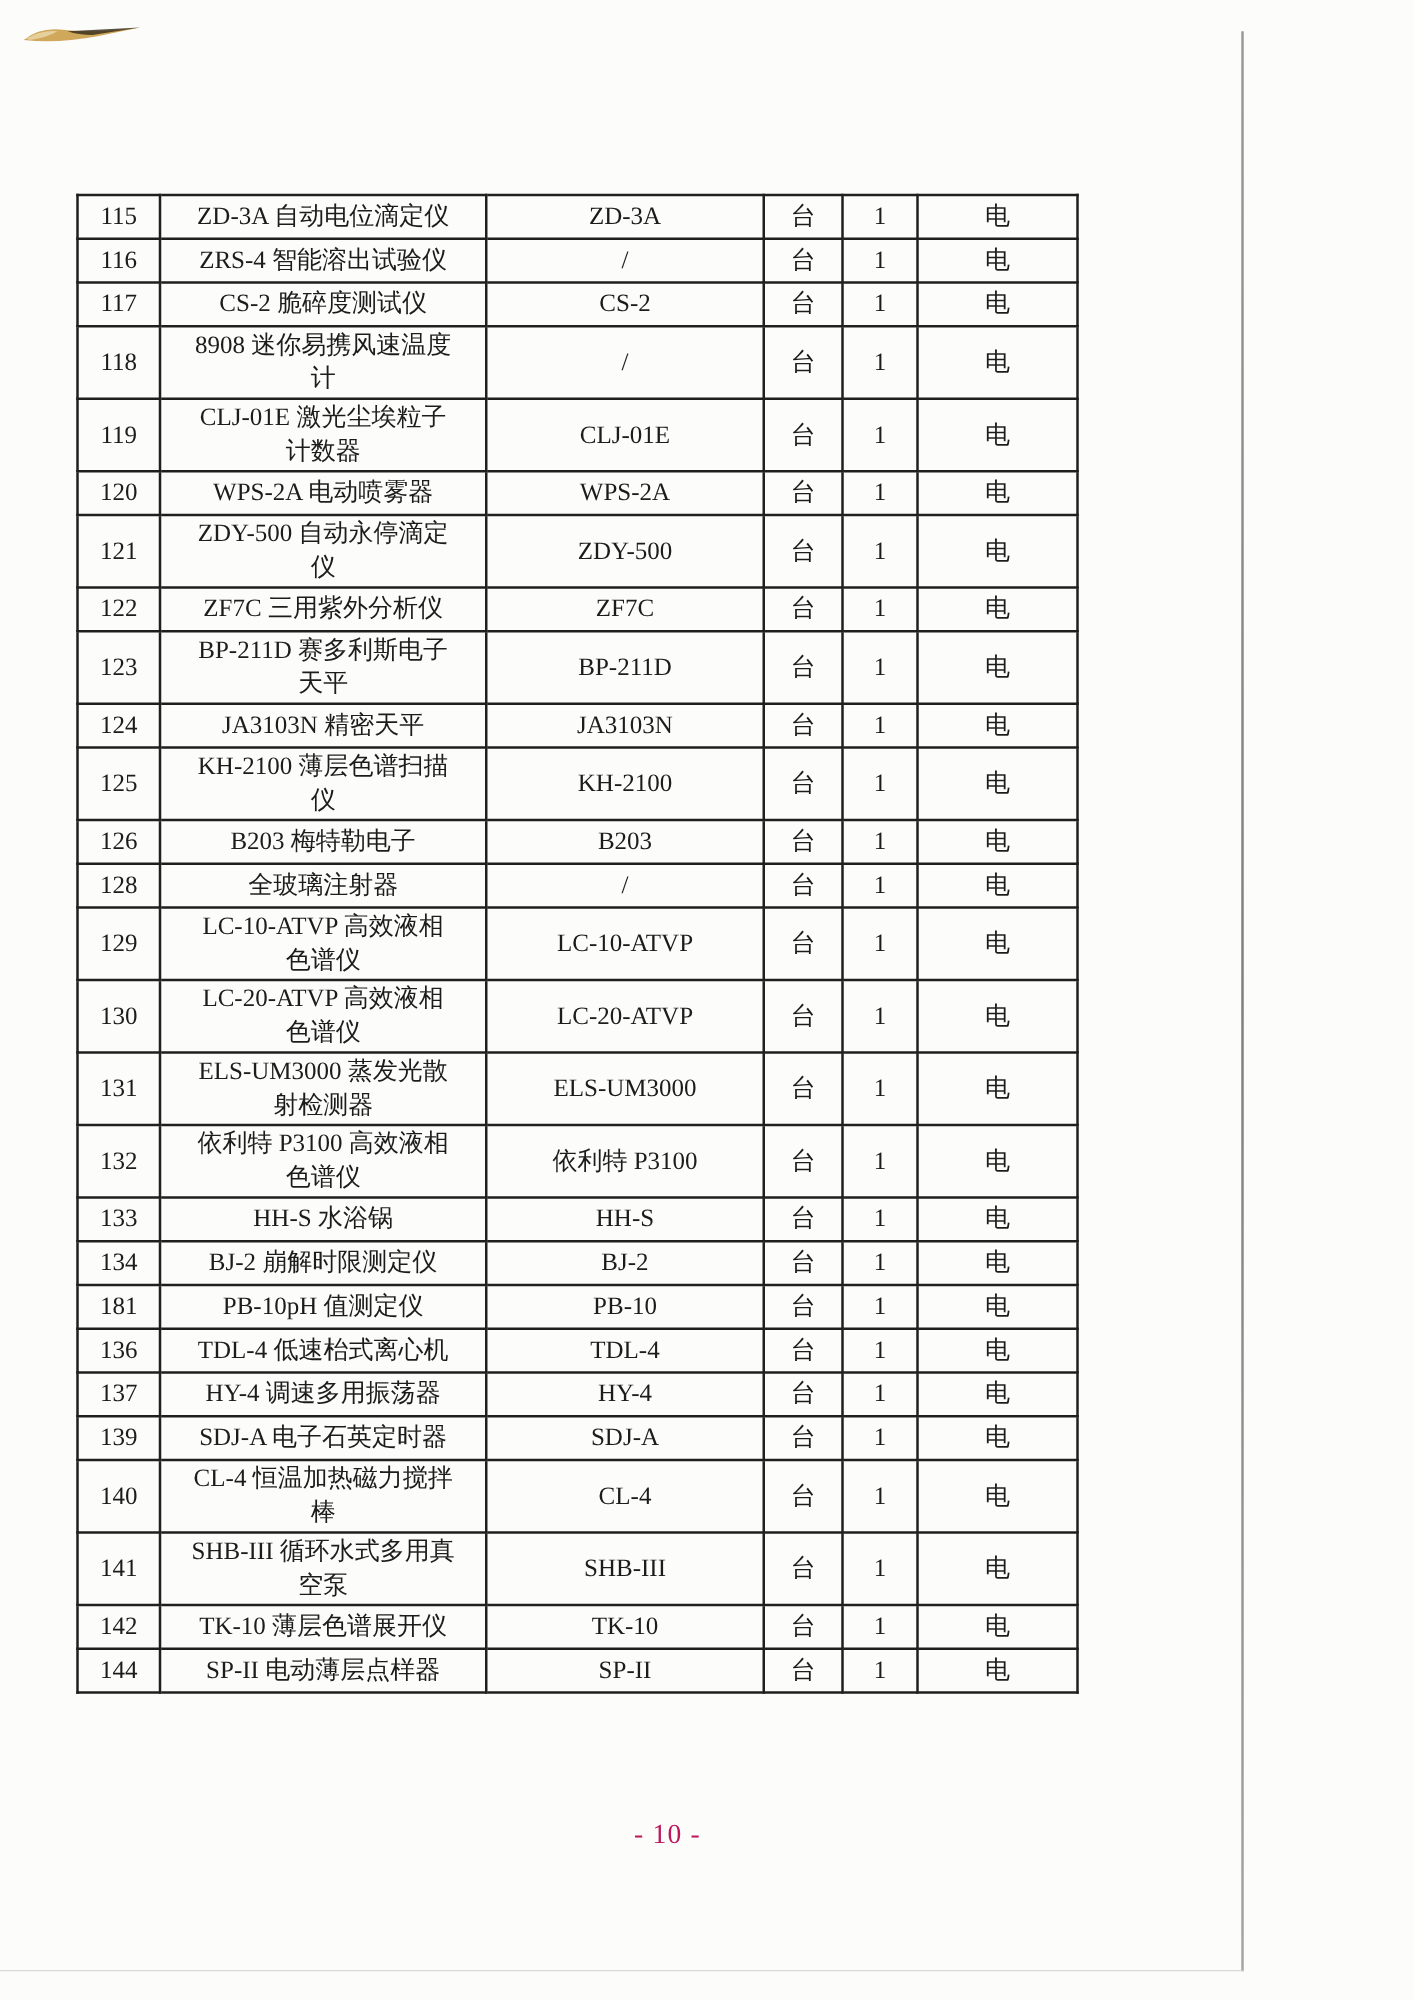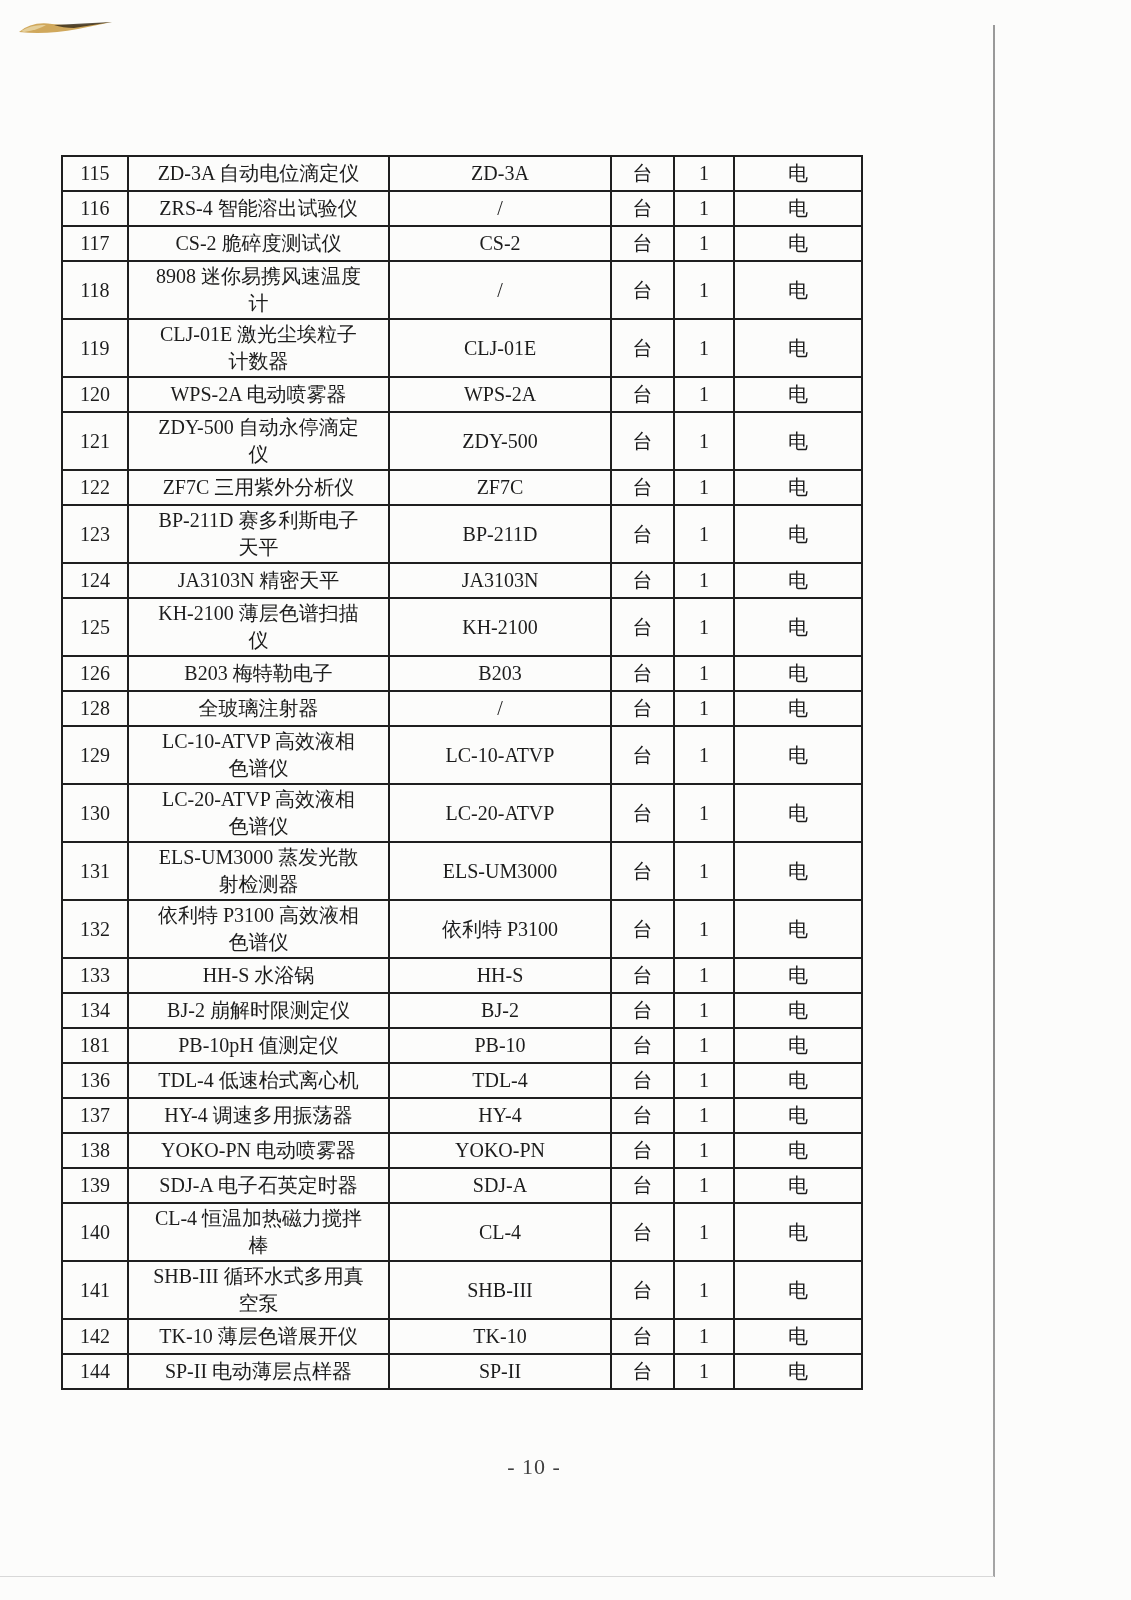--- a/index.html
+++ b/index.html
@@ -63,21 +63,21 @@
     white-space: pre-line;
   }
   .footer {
     position: absolute;
     left: 61px;
     top: 1454px;
     width: 946px;
     text-align: center;
     font-size: 22px;
     letter-spacing: 1px;
-    color: #404040;
+    color: #be185d;
   }
 </style>
 </head>
 <body>
 
 <div class="page">
 
   <svg class="smudge" viewBox="0 0 96 24" aria-hidden="true">
     <path d="M1,16 Q14,5 34,8 Q58,11 94,6 L60,13 Q28,19 1,16 Z" fill="#d0a85c"></path>
     <path d="M3,15 Q14,8 28,9 Q20,14 6,16 Z" fill="#e5cf9a"></path>
@@ -276,28 +276,20 @@
         </tr>
         <tr>
           <td class="cell-no">137</td>
           <td class="cell-name">HY-4 调速多用振荡器</td>
           <td class="cell-model">HY-4</td>
           <td class="cell-unit">台</td>
           <td class="cell-quantity">1</td>
           <td class="cell-power">电</td>
         </tr>
         <tr>
-          <td class="cell-no">138</td>
-          <td class="cell-name">YOKO-PN 电动喷雾器</td>
-          <td class="cell-model">YOKO-PN</td>
-          <td class="cell-unit">台</td>
-          <td class="cell-quantity">1</td>
-          <td class="cell-power">电</td>
-        </tr>
-        <tr>
           <td class="cell-no">139</td>
           <td class="cell-name">SDJ-A 电子石英定时器</td>
           <td class="cell-model">SDJ-A</td>
           <td class="cell-unit">台</td>
           <td class="cell-quantity">1</td>
           <td class="cell-power">电</td>
         </tr>
         <tr>
           <td class="cell-no">140</td>
           <td class="cell-name">CL-4 恒温加热磁力搅拌

